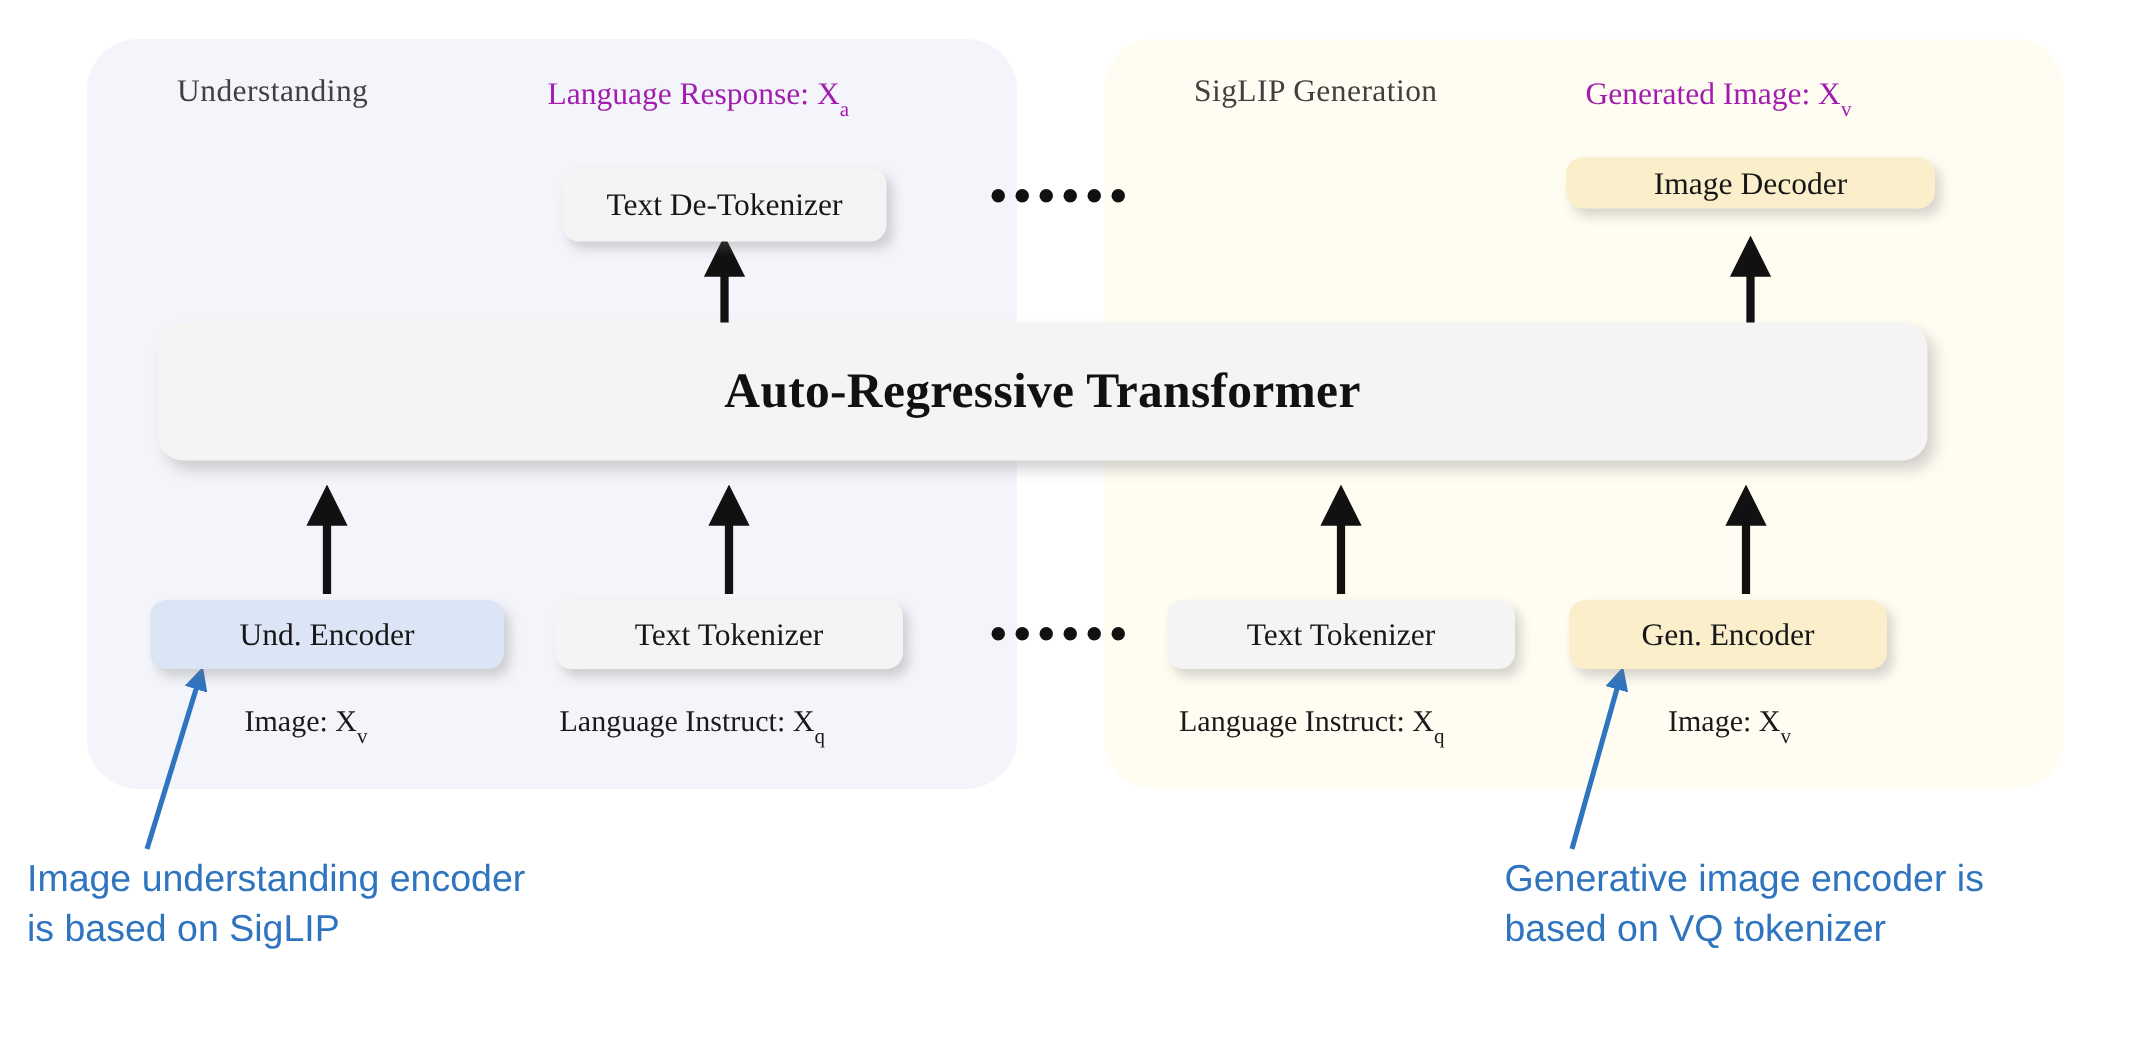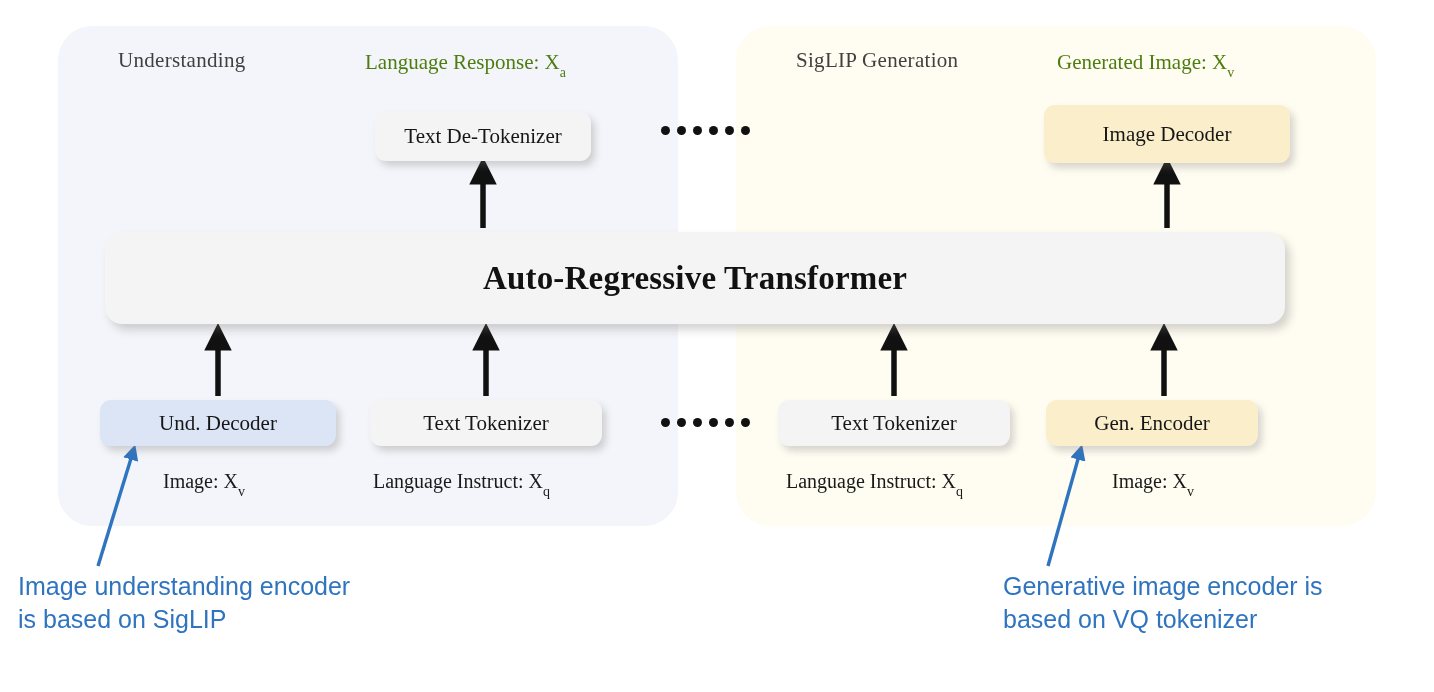--- a/index.html
+++ b/index.html
@@ -51,21 +51,21 @@
     letter-spacing: 0.3px;
     white-space: nowrap;
   }
   #title-understanding { left: 118px; }
   #title-generation { left: 796px; }
 
   
   .caption {
     position: absolute;
     font-size: 21px;
-    color: #4d7c0f;
+    color: #a21caf;
     white-space: nowrap;
     font-family: Liberation Serif, serif;
   }
   .caption .sub,
   .outlabel .sub {
     font-size: 14px;
     vertical-align: sub;
     position: relative;
     top: 3px;
   }
@@ -82,32 +82,32 @@
     font-size: 21px;
     color: #161616;
     white-space: nowrap;
     box-shadow: 4px 5px 7px rgba(120,120,120,0.30);
   }
   .box-grey   { background: #f4f4f4; }
   .box-blue   { background: #dbe5f6; }
   .box-cream  { background: #faeecb; }
 
   #box-text-detokenizer { left: 375px;  top: 112px; width: 216px; height: 49px; }
-  #box-image-decoder    { left: 1044px; top: 105px; width: 246px; height: 58px; }
+  #box-image-decoder    { left: 1044px; top: 105px; width: 246px; height: 34px; }
 
   #box-und-encoder      { left: 100px;  top: 400px; width: 236px; height: 46px; }
   #box-text-tokenizer-l { left: 370px;  top: 400px; width: 232px; height: 46px; }
   #box-text-tokenizer-r { left: 778px;  top: 400px; width: 232px; height: 46px; }
   #box-gen-encoder      { left: 1046px; top: 400px; width: 212px; height: 46px; }
 
   
   #box-transformer {
     position: absolute;
     left: 105px;
-    top: 232px;
+    top: 215px;
     width: 1180px;
     height: 92px;
     background: #f4f4f4;
     border-radius: 17px;
     display: flex;
     align-items: center;
     justify-content: center;
     font-size: 33px;
     font-weight: bold;
     color: #111111;
@@ -202,21 +202,21 @@
     <line x1="98" y1="566" x2="133" y2="452" stroke="#2f74bf" stroke-width="3.4" marker-end="url(#ahb)"></line>
     <line x1="1048" y1="566" x2="1080" y2="452" stroke="#2f74bf" stroke-width="3.4" marker-end="url(#ahb)"></line>
   </svg>
 
   <div class="box box-grey" id="box-text-detokenizer">Text De-Tokenizer</div>
 
   <div class="box box-cream" id="box-image-decoder">Image Decoder</div>
 
   <div id="box-transformer">Auto-Regressive Transformer</div>
 
-  <div class="box box-blue" id="box-und-encoder">Und. Decoder</div>
+  <div class="box box-blue" id="box-und-encoder">Und. Encoder</div>
 
   <div class="box box-grey" id="box-text-tokenizer-l">Text Tokenizer</div>
 
   <div class="box box-grey" id="box-text-tokenizer-r">Text Tokenizer</div>
 
   <div class="box box-cream" id="box-gen-encoder">Gen. Encoder</div>
 
   <div class="outlabel" id="outlabel-image-left">
     <span>Image: X</span><span class="sub">v</span>
   </div>

